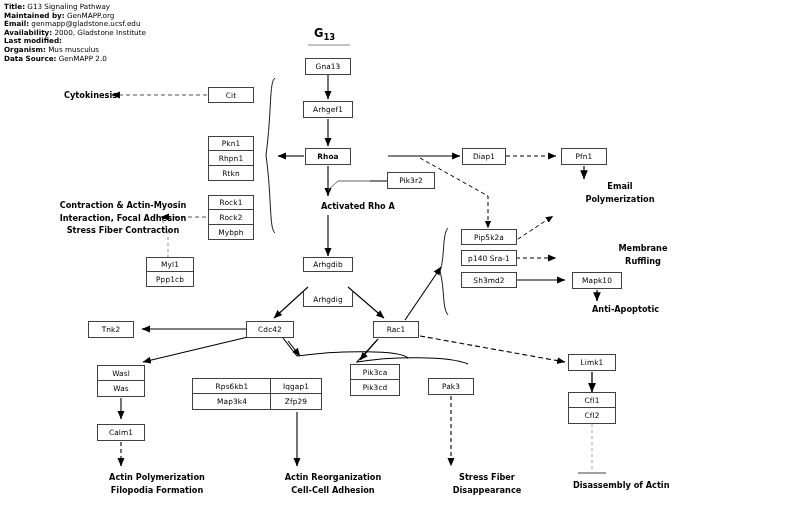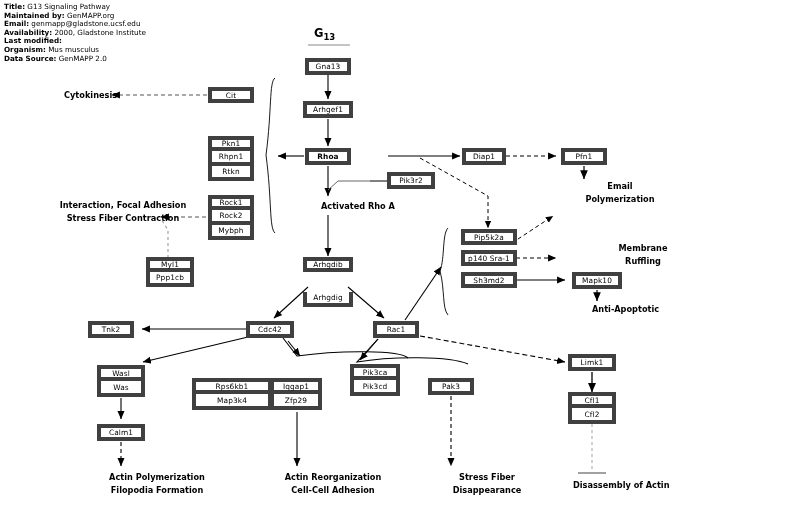--- a/index.html
+++ b/index.html
@@ -14,21 +14,21 @@
 
   .meta { position:absolute; left:4px; top:3px; font-size:7.2px; line-height:8.6px; color:#000; }
   .meta .row { white-space:nowrap; }
   .meta .k { font-weight:bold; }
   .meta .v { font-weight:normal; }
 
   
   .gbox {
     position:absolute;
     box-sizing:border-box;
-    border:4px solid #404040;
+    border:1px solid #404040;
     background:#ffffff;
     font-size:7.4px;
     color:#000;
     display:flex; align-items:center; justify-content:center;
     letter-spacing:0.1px;
   }
   .stack { position:absolute; display:flex; flex-direction:column; }
   .stack .gbox { position:relative; left:auto; top:auto; width:100%; }
   .stack .gbox + .gbox { border-top:none; }
 
@@ -238,20 +238,21 @@
 
 <div class="gbox" style="left:568px; top:354px; width:48px; height:17px;">Limk1</div>
 <div class="stack" style="left:568px; top:392px; width:48px;">
   <div class="gbox" style="height:16px;">Cfl1</div>
   <div class="gbox" style="height:16px;">Cfl2</div>
 </div>
 
 <div class="blabel" style="left:28px; top:89px;">Cytokinesis</div>
 
 <div class="blabel" style="left:14px; top:199px; width:146px; text-align:center;">
+  <div>Contraction &amp; Actin-Myosin</div>
   <div>Interaction, Focal Adhesion</div>
   <div>Stress Fiber Contraction</div>
 </div>
 
 <div class="blabel" style="left:285px; top:200px;">Activated Rho A</div>
 
 <div class="blabel" style="left:528px; top:180px; width:112px; text-align:center;">
   <div>Email</div>
   <div>Polymerization</div>
 </div>

